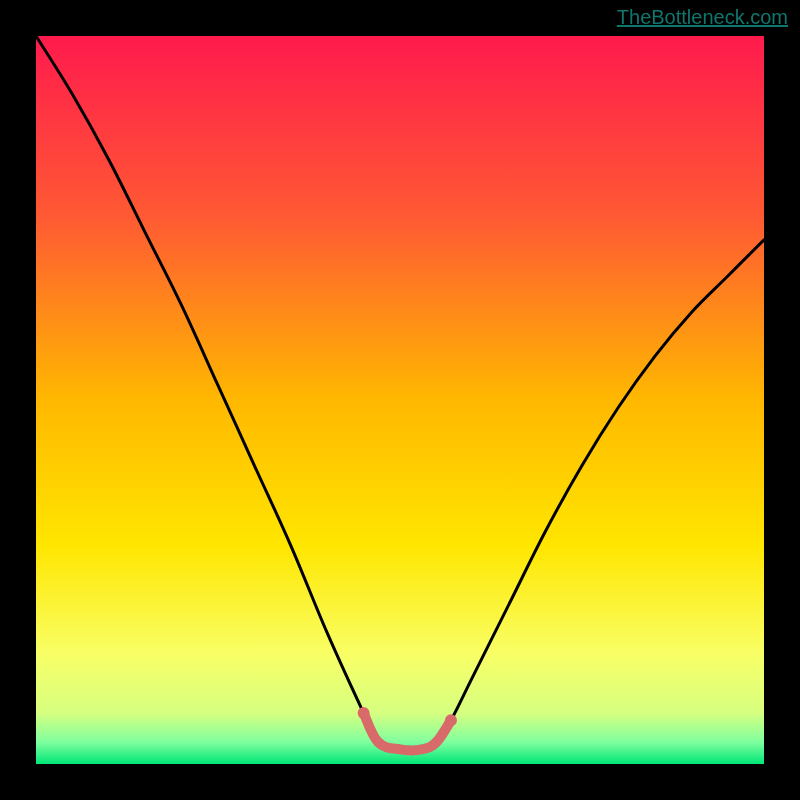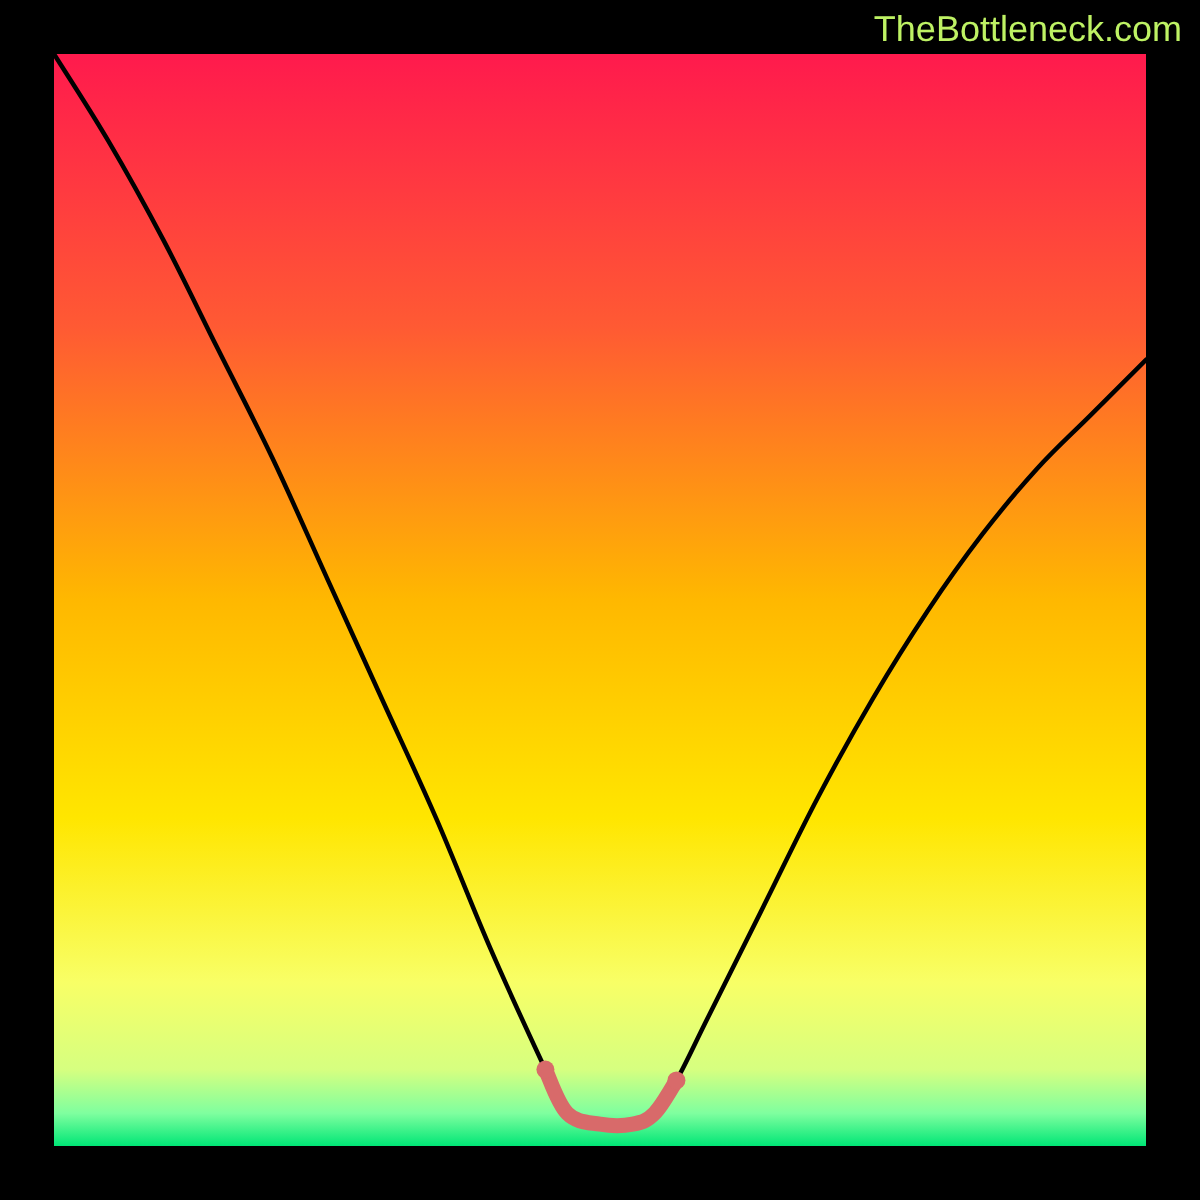--- a/index.html
+++ b/index.html
@@ -13,24 +13,25 @@
   }
   .container {
     position: relative;
     width: 800px;
     height: 800px;
   }
   .watermark {
     position: absolute;
     top: 6px;
     right: 12px;
-    color: #bef264;
-    font-size: 24px;
+    color: #0f766e;
+    font-size: 20px;
     font-weight: 500;
     z-index: 10;
+    text-decoration: underline;
   }
   .plot-area {
     position: absolute;
     left: 36px;
     top: 36px;
     width: 728px;
     height: 728px;
     overflow: hidden;
   }
   .plot-area svg {

